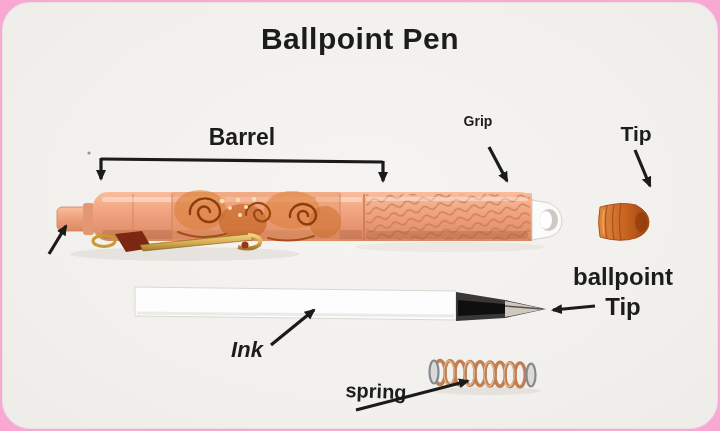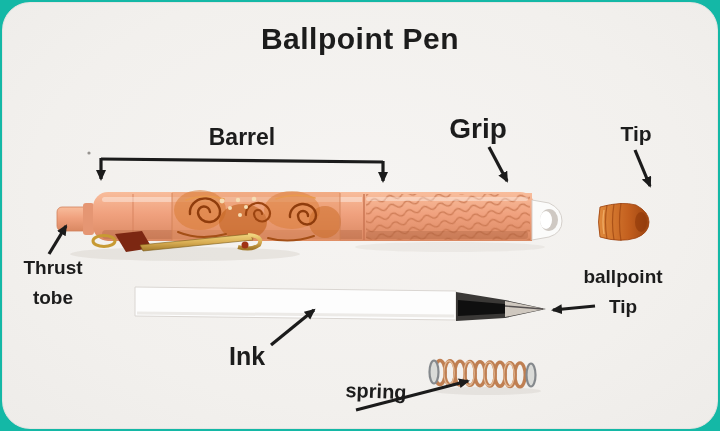--- a/index.html
+++ b/index.html
@@ -1,45 +1,41 @@
 <!DOCTYPE html>
 <html><head>
 <meta charset="utf-8">
 <style>
   html,body{margin:0;padding:0;background:#ffffff;}
-  #stage{position:relative;width:720px;height:431px;background:#14b8a6;overflow:hidden;
+  #stage{position:relative;width:720px;height:431px;background:#f9a8d4;overflow:hidden;
          font-family:"Liberation Sans",sans-serif;}
   #canvas{position:absolute;left:2px;top:2px;right:2px;bottom:2px;border-radius:28px;
           background:radial-gradient(ellipse at 50% 45%, #f6f4f2 0%, #f2f0ed 65%, #eeece9 100%);
           border:1px solid #e6e4e1;}
   svg{position:absolute;left:0;top:0;}
   .label{position:absolute;font-weight:bold;color:#1c1c1c;text-align:center;z-index:5;}
   .title{left:0;right:0;top:22px;font-size:30px;letter-spacing:.5px;}
   .lb-barrel{left:182px;top:124px;width:120px;font-size:23px;}
-  .lb-grip{left:440px;top:113px;width:76px;font-size:28px;}
+  .lb-grip{left:440px;top:113px;width:76px;font-size:14px;}
   .lb-tip{left:608px;top:122px;width:56px;font-size:21px;}
   .lb-thrust{left:12px;top:253px;width:82px;font-size:19px;line-height:30px;}
-  .lb-ballpoint{left:572px;top:262px;width:102px;font-size:19px;line-height:30px;}
-  .lb-ink{left:194px;top:341px;width:106px;font-size:25px;line-height:31px;}
+  .lb-ballpoint{left:572px;top:262px;width:102px;font-size:24px;line-height:30px;}
+  .lb-ink{left:194px;top:334px;width:106px;font-size:22px;line-height:31px;font-style:italic;}
   .lb-spring{left:344px;top:380px;width:64px;font-size:20px;transform:rotate(2deg);}
 </style>
 </head>
 <body>
 
 <div id="stage">
   <div id="canvas"></div>
 
   <div class="label title">Ballpoint Pen</div>
   <div class="label lb-barrel">Barrel</div>
   <div class="label lb-grip">Grip</div>
   <div class="label lb-tip">Tip</div>
-  <div class="label lb-thrust">
-    <div>Thrust</div>
-    <div>tobe</div>
-  </div>
   <div class="label lb-ballpoint">
     <div>ballpoint</div>
     <div>Tip</div>
   </div>
   <div class="label lb-ink">
     <div>Ink</div>
   </div>
   <div class="label lb-spring">spring</div>
 
   <svg width="720" height="431" viewBox="0 0 720 431">

